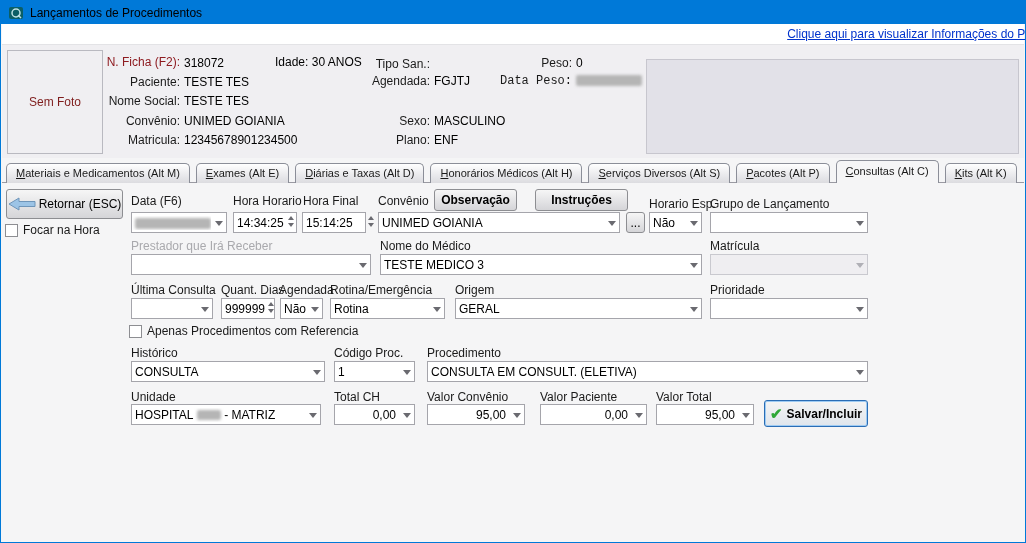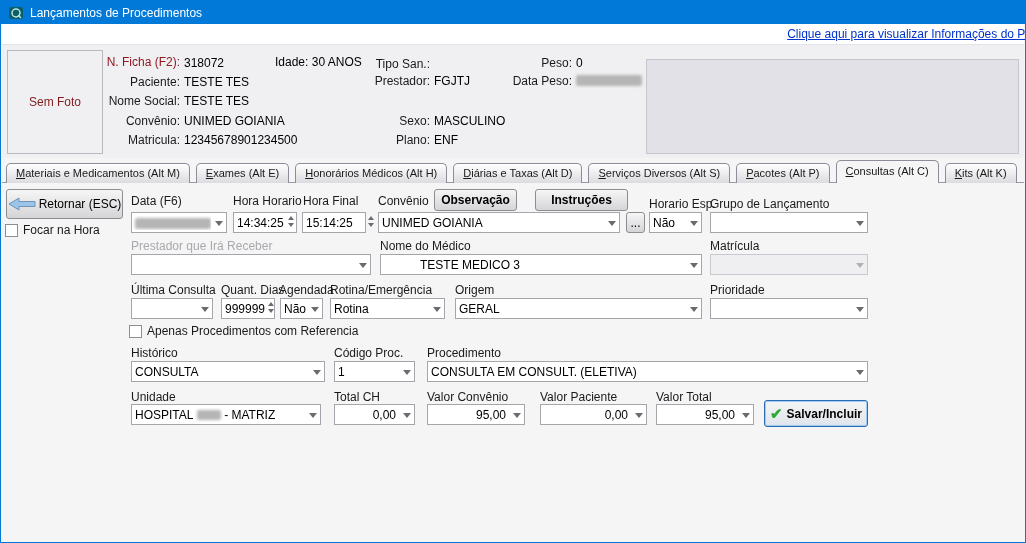--- a/index.html
+++ b/index.html
@@ -1,19 +1,19 @@
 <!DOCTYPE html>
 <html><head>
 <meta charset="utf-8">
 <style>
   html,body{margin:0;padding:0;background:#cfd8e2;}
   *{box-sizing:border-box;font-family:"Liberation Sans",sans-serif;}
   #win{position:relative;width:1026px;height:543px;background:#f5f5f6;border:1px solid #0079d8;overflow:hidden;}
   
-  #titlebar{position:absolute;left:0;top:0;right:0;height:23px;background:#0079d8;color:#ffffff;display:flex;align-items:center;padding-left:7px;font-size:12px;}
+  #titlebar{position:absolute;left:0;top:0;right:0;height:23px;background:#0079d8;color:#000000;display:flex;align-items:center;padding-left:7px;font-size:12px;}
   #titlebar .ttl{margin-left:6px;}
   
   #linkrow{position:absolute;left:1px;top:23px;right:1px;height:20px;background:#ffffff;}
   #linkrow a{position:absolute;right:-8px;top:3px;font-size:12px;color:#0033cc;text-decoration:underline;white-space:nowrap;}
   
   #header{position:absolute;left:1px;top:43px;right:1px;height:114px;background:#f0eff2;border-top:1px solid #e3e3e6;}
   #photo{position:absolute;left:5px;top:5px;width:96px;height:104px;border:1px solid #b9b9c0;background:#f0eff2;display:flex;align-items:center;justify-content:center;font-size:12px;color:#7f1d1d;}
   .plbl{position:absolute;font-size:12px;color:#1a1a1a;text-align:right;white-space:nowrap;}
   .pval{position:absolute;font-size:12px;color:#000;white-space:nowrap;}
   .plbl.red{color:#8e1b20;}
@@ -80,40 +80,40 @@
     <span class="pval" style="left:182px;top:49px;">TESTE TES</span>
     <span class="plbl" style="left:95px;top:69px;width:83px;">Convênio:</span>
     <span class="pval" style="left:182px;top:69px;">UNIMED GOIANIA</span>
     <span class="plbl" style="left:95px;top:88px;width:83px;">Matricula:</span>
     <span class="pval" style="left:182px;top:88px;">12345678901234500</span>
 
     <span class="pval" style="left:273px;top:10px;"><span>Idade:</span>&nbsp;<span>30 ANOS</span></span>
 
     <span class="plbl" style="left:340px;top:12px;width:88px;">Tipo San.:</span>
     <span class="pval" style="left:432px;top:12px;"></span>
-    <span class="plbl" style="left:340px;top:29px;width:88px;">Prestador:</span>
+    <span class="plbl" style="left:340px;top:29px;width:88px;">Agendada:</span>
     <span class="pval" style="left:432px;top:29px;">FGJTJ</span>
     <span class="plbl" style="left:340px;top:69px;width:88px;">Sexo:</span>
     <span class="pval" style="left:432px;top:69px;">MASCULINO</span>
     <span class="plbl" style="left:340px;top:88px;width:88px;">Plano:</span>
     <span class="pval" style="left:432px;top:88px;">ENF</span>
 
     <span class="plbl" style="left:500px;top:11px;width:70px;">Peso:</span>
     <span class="pval" style="left:574px;top:11px;">0</span>
-    <span class="plbl" style="left:495px;top:29px;width:75px;">Data Peso:</span>
+    <span class="plbl" style="left:495px;top:29px;width:75px;font-family:Liberation Mono, monospace;">Data Peso:</span>
     <span class="redact" style="position:absolute;left:574px;top:30px;width:66px;height:11px;"></span>
 
     <div id="hpanel"></div>
   </div>
 
   <div id="tabstrip">
       <div class="tab"><u>M</u>ateriais e Medicamentos (Alt M)</div>
       <div class="tab"><u>E</u>xames (Alt E)</div>
+      <div class="tab"><u>D</u>iárias e Taxas (Alt D)</div>
       <div class="tab"><u>H</u>onorários Médicos (Alt H)</div>
-      <div class="tab"><u>D</u>iárias e Taxas (Alt D)</div>
       <div class="tab"><u>S</u>erviços Diversos (Alt S)</div>
       <div class="tab"><u>P</u>acotes (Alt P)</div>
       <div class="tab active"><u>C</u>onsultas (Alt C)</div>
       <div class="tab"><u>K</u>its (Alt K)</div>
     </div>
 
   <div id="content">
 
     <div class="btn" style="left:4px;top:6px;width:117px;height:30px;" id="btn-retornar">
       <svg width="28" height="14" style="margin-right:3px;">
@@ -165,21 +165,21 @@
       <span class="v"></span>
       <span class="ar"></span>
     </div>
 
     <span class="lbl dis" style="left:129px;top:56px;">Prestador que Irá Receber</span>
     <div class="cmb" style="left:129px;top:71px;width:240px;">
       <span class="v"></span>
       <span class="ar"></span>
     </div>
     <span class="lbl" style="left:378px;top:56px;">Nome do Médico</span>
-    <div class="cmb" style="left:378px;top:71px;width:322px;padding-left:36px;">
+    <div class="cmb" style="left:378px;top:71px;width:322px;">
       <span class="v">TESTE MEDICO 3</span>
       <span class="ar"></span>
     </div>
     <span class="lbl" style="left:708px;top:56px;">Matrícula</span>
     <div class="cmb dis" style="left:708px;top:71px;width:158px;">
       <span class="v"></span>
       <span class="ar"></span>
     </div>
 
     <span class="lbl" style="left:129px;top:100px;">Última Consulta</span>

